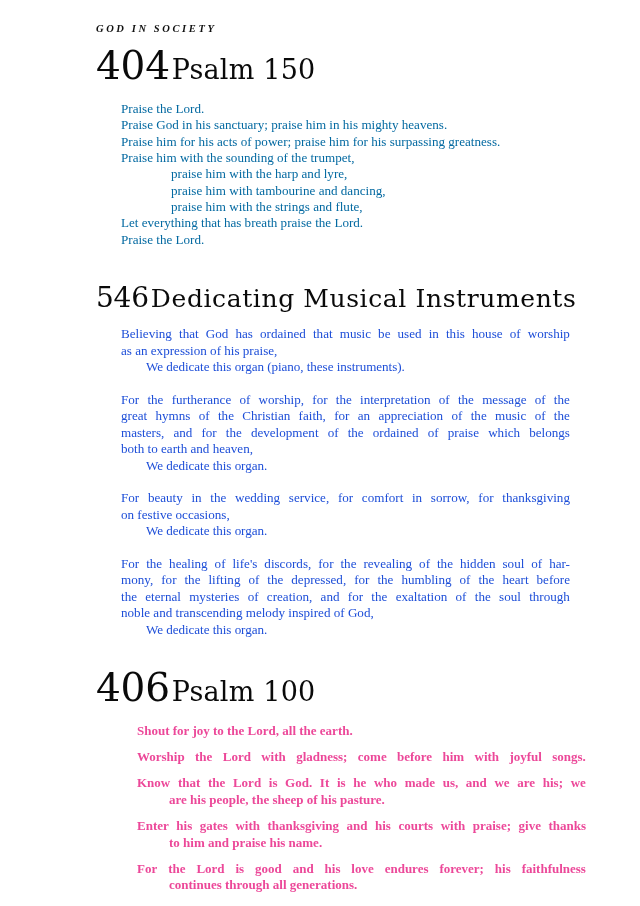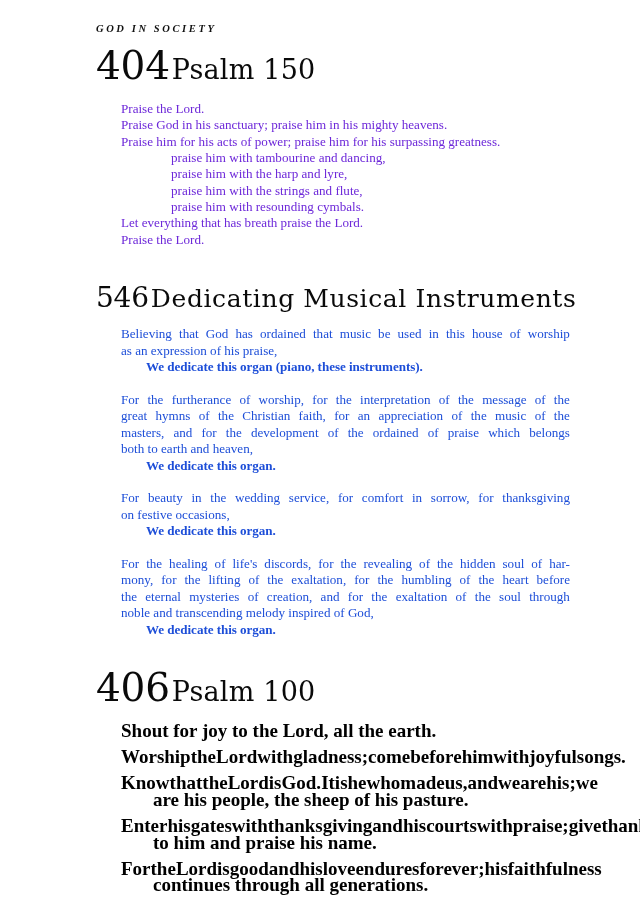--- a/index.html
+++ b/index.html
@@ -67,21 +67,21 @@
   #heading-405 .num { font-size: 28px; }
   #heading-405 .ttl { font-size: 25px; letter-spacing: 0.6px; }
   #heading-406 { margin: 0 0 16px 0; }
 
   
   .body-block {
     margin-left: 25px;
     width: 449px;
     font-size: 13.1px;
     line-height: 16.35px;
-    color: #6d28d9;
+    color: #0369a1;
   }
   .line {
     white-space: nowrap;
   }
   .line.indent {
     padding-left: 50px;
   }
 
   
   .para {
@@ -96,35 +96,35 @@
     white-space: nowrap;
   }
   .para .ln.just {
     display: flex;
     justify-content: space-between;
     white-space: nowrap;
   }
   .para .ln.just > span { display: inline-block; }
   .response {
     display: block;
-    font-weight: 700;
+    font-weight: 400;
     padding-left: 25px;
     white-space: nowrap;
     letter-spacing: -0.05px;
   }
   .para-gap { height: 16px; }
 
   
   .bold-block {
-    margin-left: 25px;
+    margin-left: 41px;
     width: 449px;
-    font-size: 19px;
+    font-size: 13px;
     line-height: 16.6px;
     font-weight: 700;
-    color: #000000;
+    color: #ec4899;
   }
   .verse { margin-bottom: 9.5px; }
   .verse .vln {
     display: block;
     white-space: nowrap;
   }
   .verse .vln.just {
     display: flex;
     justify-content: space-between;
     white-space: nowrap;
@@ -145,24 +145,24 @@
   <div class="column">
 
     <div class="section-heading" id="heading-404">
       <span class="num">404</span><span class="ttl">Psalm 150</span>
     </div>
 
     <div class="body-block" id="block-404">
         <div class="line">Praise the Lord.</div>
         <div class="line">Praise God in his sanctuary; praise him in his mighty heavens.</div>
         <div class="line">Praise him for his acts of power; praise him for his surpassing greatness.</div>
+        <div class="line">Praise him with the sounding of the trumpet,</div>
+        <div class="line indent">praise him with the harp and lyre,</div>
         <div class="line indent">praise him with tambourine and dancing,</div>
-        <div class="line indent">praise him with the harp and lyre,</div>
         <div class="line indent">praise him with the strings and flute,</div>
-        <div class="line indent">praise him with resounding cymbals.</div>
         <div class="line">Let everything that has breath praise the Lord.</div>
         <div class="line">Praise the Lord.</div>
       </div>
 
     <div class="spacer-lg"></div>
 
     <div class="section-heading" id="heading-405">
       <span class="num">546</span><span class="ttl">Dedicating Musical Instruments</span>
     </div>
 
@@ -275,21 +275,21 @@
             <span>of</span>
             <span>har-</span>
           </div>
           <div class="ln just">
             <span>mony,</span>
             <span>for</span>
             <span>the</span>
             <span>lifting</span>
             <span>of</span>
             <span>the</span>
-            <span>exaltation,</span>
+            <span>depressed,</span>
             <span>for</span>
             <span>the</span>
             <span>humbling</span>
             <span>of</span>
             <span>the</span>
             <span>heart</span>
             <span>before</span>
           </div>
           <div class="ln just">
             <span>the</span>

